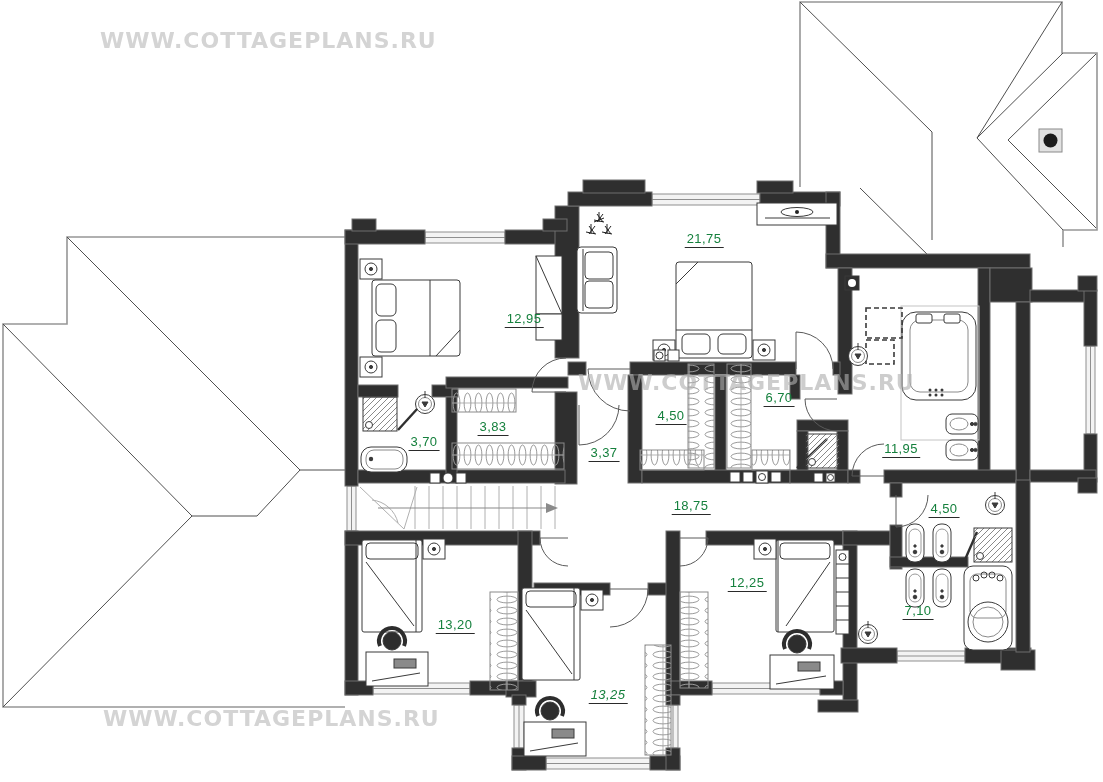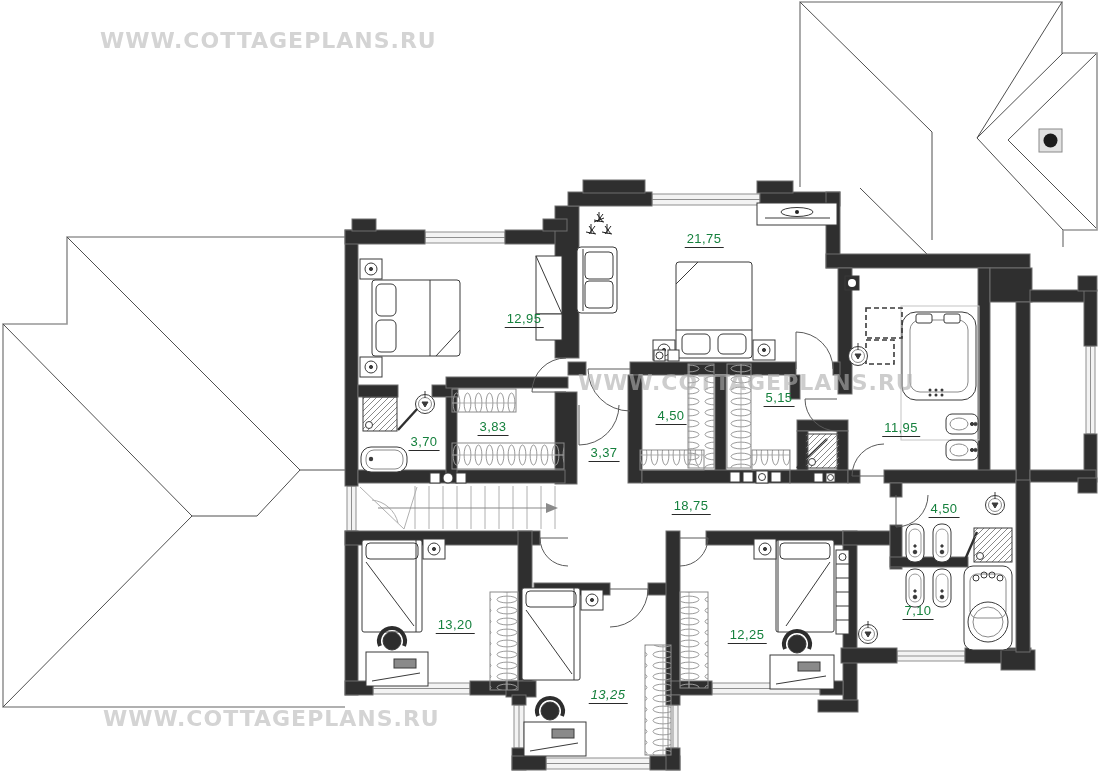--- a/index.html
+++ b/index.html
@@ -430,22 +430,22 @@
   </svg>
 
   <div class="wm wm-mid">WWW.COTTAGEPLANS.RU</div>
 
   <span class="rlabel" style="left:498px;top:312px;margin-left:26px;">12,95</span>
   <span class="rlabel" style="left:704px;top:232px;">21,75</span>
   <span class="rlabel" style="left:424px;top:435px;text-align:center;">3,70</span>
   <span class="rlabel" style="left:493px;top:420px;">3,83</span>
   <span class="rlabel" style="left:604px;top:446px;">3,37</span>
   <span class="rlabel" style="left:671px;top:409px;">4,50</span>
-  <span class="rlabel" style="left:779px;top:391px;">5,15</span>
-  <span class="rlabel" style="left:901px;top:421px;">11,95</span>
+  <span class="rlabel" style="left:779px;top:391px;">6,70</span>
+  <span class="rlabel" style="left:901px;top:442px;">11,95</span>
   <span class="rlabel" style="left:691px;top:499px;">18,75</span>
   <span class="rlabel" style="left:944px;top:502px;">4,50</span>
   <span class="rlabel" style="left:918px;top:604px;">7,10</span>
   <span class="rlabel" style="left:455px;top:618px;text-align:right;">13,20</span>
   <span class="rlabel" style="left:608px;top:688px;font-style:italic;">13,25</span>
-  <span class="rlabel" style="left:747px;top:628px;">12,25</span>
+  <span class="rlabel" style="left:747px;top:576px;">12,25</span>
 
 </div>
 
 </body></html>

